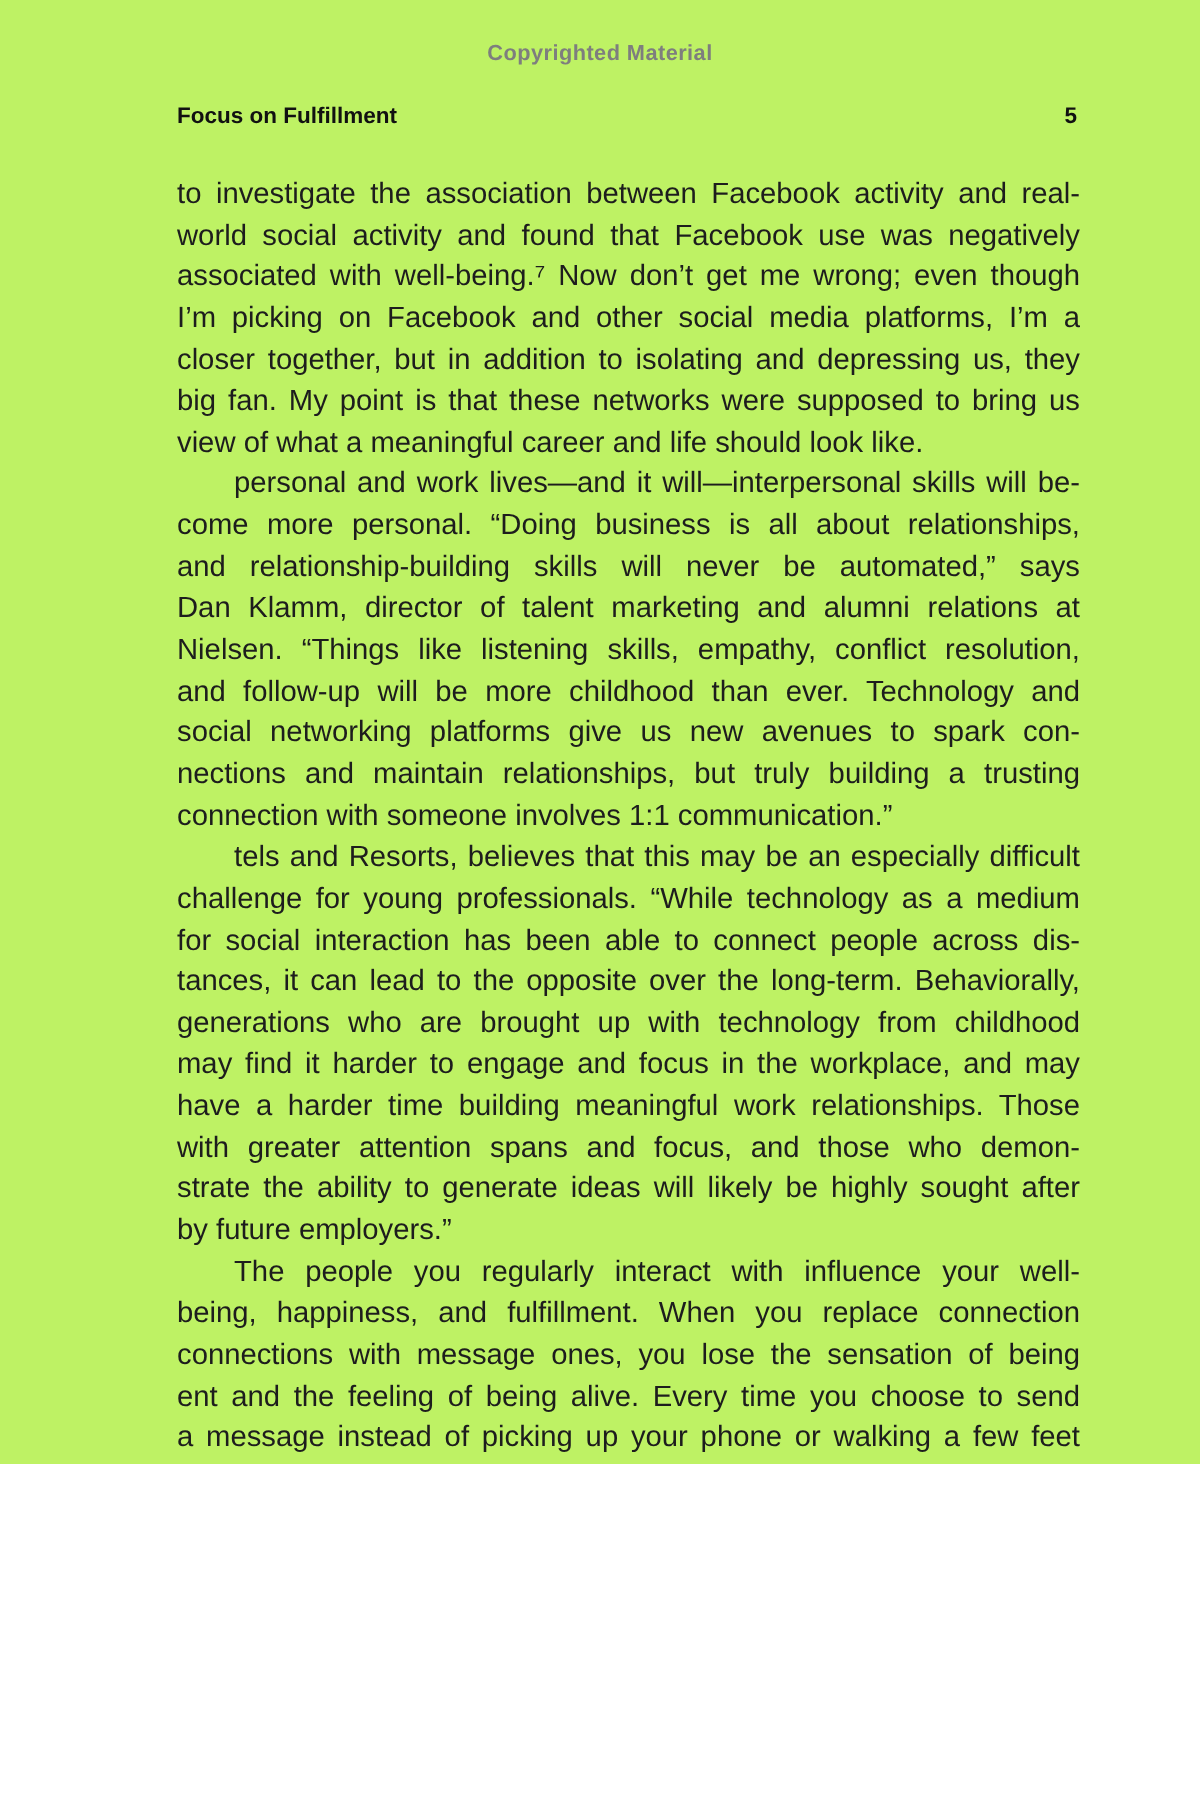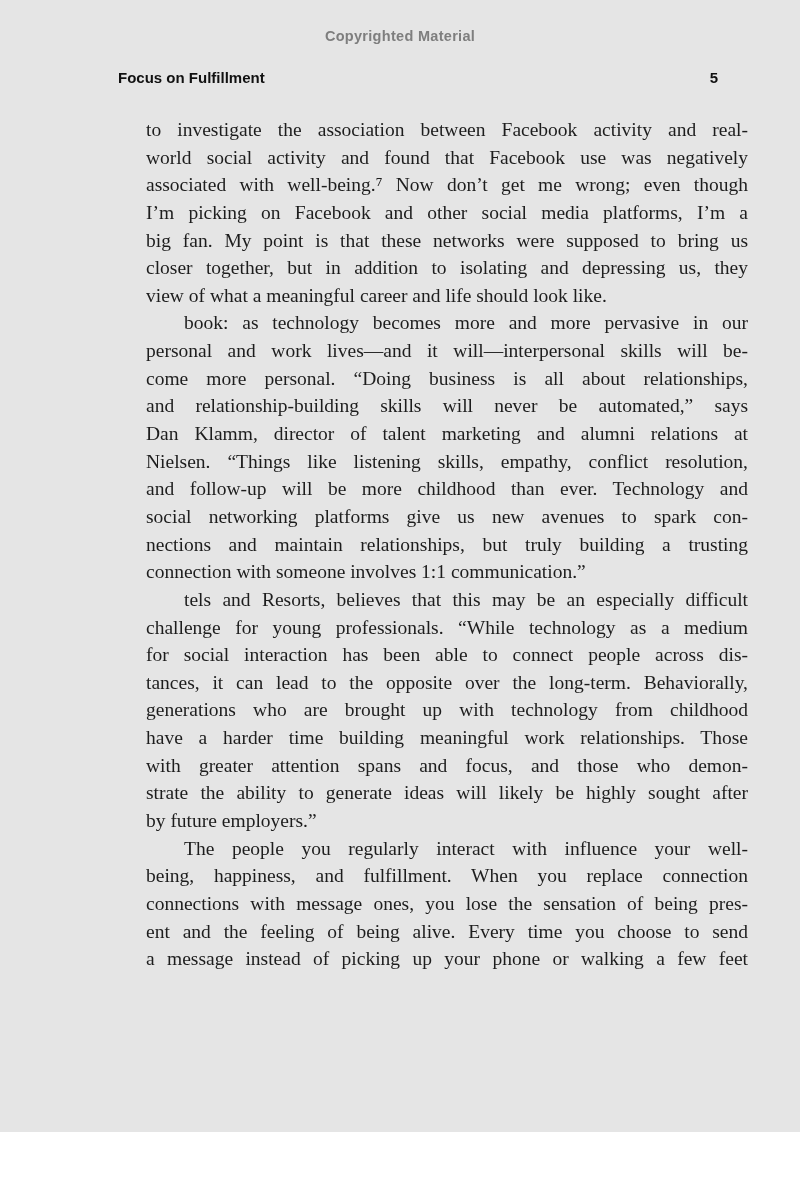--- a/index.html
+++ b/index.html
@@ -1,20 +1,20 @@
 <!DOCTYPE html>
 <html><head>
 <meta charset="utf-8">
 <style>
   html, body { margin: 0; padding: 0; background: #ffffff; }
   .page {
     position: relative;
     width: 800px;
-    height: 1132px;
-    background: #e5e5e5;
+    height: 976px;
+    background: #bef264;
     font-family: "Liberation Sans", sans-serif;
     overflow: hidden;
   }
   .copyright-top, .copyright-bottom {
     position: absolute;
     left: 0; right: 0;
     text-align: center;
     font-weight: bold;
     font-size: 14.5px;
     letter-spacing: 0.3px;
@@ -41,24 +41,23 @@
     top: 0;
     font-weight: bold;
     font-size: 15px;
     color: #111111;
   }
   .body-text {
     position: absolute;
     top: 116px;
     left: 118px;
     width: 602px;
-    font-family: Liberation Serif, serif;
+    font-family: Liberation Sans, sans-serif;
     font-size: 19.5px;
     color: #1d1d1d;
-    margin-left: 28px;
   }
   .paragraph { margin: 0; padding: 0; }
   .line {
     height: 27.65px;
     line-height: 27.65px;
     text-align: justify;
     text-align-last: justify;
     overflow: hidden;
     white-space: normal;
   }
@@ -76,42 +75,42 @@
     <div class="header-title">Focus on Fulfillment</div>
     <div class="page-number">5</div>
   </div>
 
   <div class="body-text">
       <div class="paragraph">
         <div class="line">to investigate the association between Facebook activity and real-</div>
         <div class="line">world social activity and found that Facebook use was negatively</div>
         <div class="line">associated with well-being.⁷ Now don’t get me wrong; even though</div>
         <div class="line">I’m picking on Facebook and other social media platforms, I’m a</div>
+        <div class="line">closer together, but in addition to isolating and depressing us, they</div>
         <div class="line">big fan. My point is that these networks were supposed to bring us</div>
-        <div class="line">closer together, but in addition to isolating and depressing us, they</div>
         <div class="line no-stretch">view of what a meaningful career and life should look like.</div>
       </div>
       <div class="paragraph indent">
-        <div class="line">book: as technology becomes more and more pervasive in our</div>
         <div class="line">personal and work lives—and it will—interpersonal skills will be-</div>
         <div class="line">come more personal. “Doing business is all about relationships,</div>
         <div class="line">and relationship-building skills will never be automated,” says</div>
         <div class="line">Dan Klamm, director of talent marketing and alumni relations at</div>
         <div class="line">Nielsen. “Things like listening skills, empathy, conflict resolution,</div>
         <div class="line">and follow-up will be more childhood than ever. Technology and</div>
         <div class="line">social networking platforms give us new avenues to spark con-</div>
         <div class="line">nections and maintain relationships, but truly building a trusting</div>
         <div class="line no-stretch">connection with someone involves 1:1 communication.”</div>
       </div>
       <div class="paragraph indent">
         <div class="line">tels and Resorts, believes that this may be an especially difficult</div>
         <div class="line">challenge for young professionals. “While technology as a medium</div>
         <div class="line">for social interaction has been able to connect people across dis-</div>
         <div class="line">tances, it can lead to the opposite over the long-term. Behaviorally,</div>
         <div class="line">generations who are brought up with technology from childhood</div>
+        <div class="line">may find it harder to engage and focus in the workplace, and may</div>
         <div class="line">have a harder time building meaningful work relationships. Those</div>
         <div class="line">with greater attention spans and focus, and those who demon-</div>
         <div class="line">strate the ability to generate ideas will likely be highly sought after</div>
         <div class="line no-stretch">by future employers.”</div>
       </div>
       <div class="paragraph indent">
         <div class="line">The people you regularly interact with influence your well-</div>
         <div class="line">being, happiness, and fulfillment. When you replace connection</div>
         <div class="line">connections with message ones, you lose the sensation of being pres-</div>
         <div class="line">ent and the feeling of being alive. Every time you choose to send</div>

